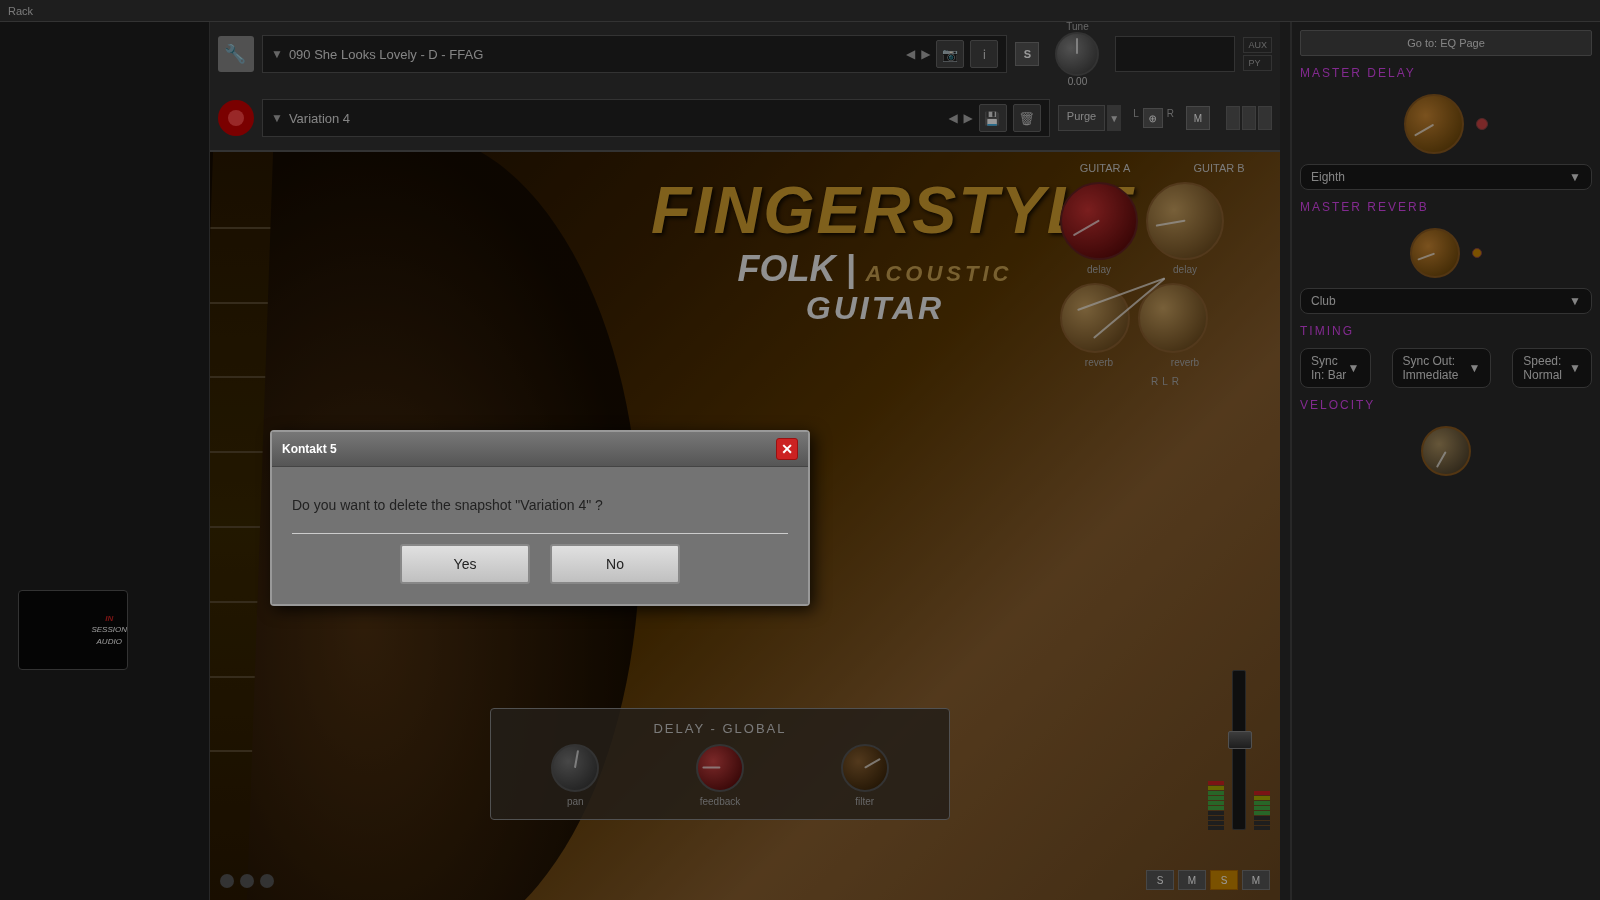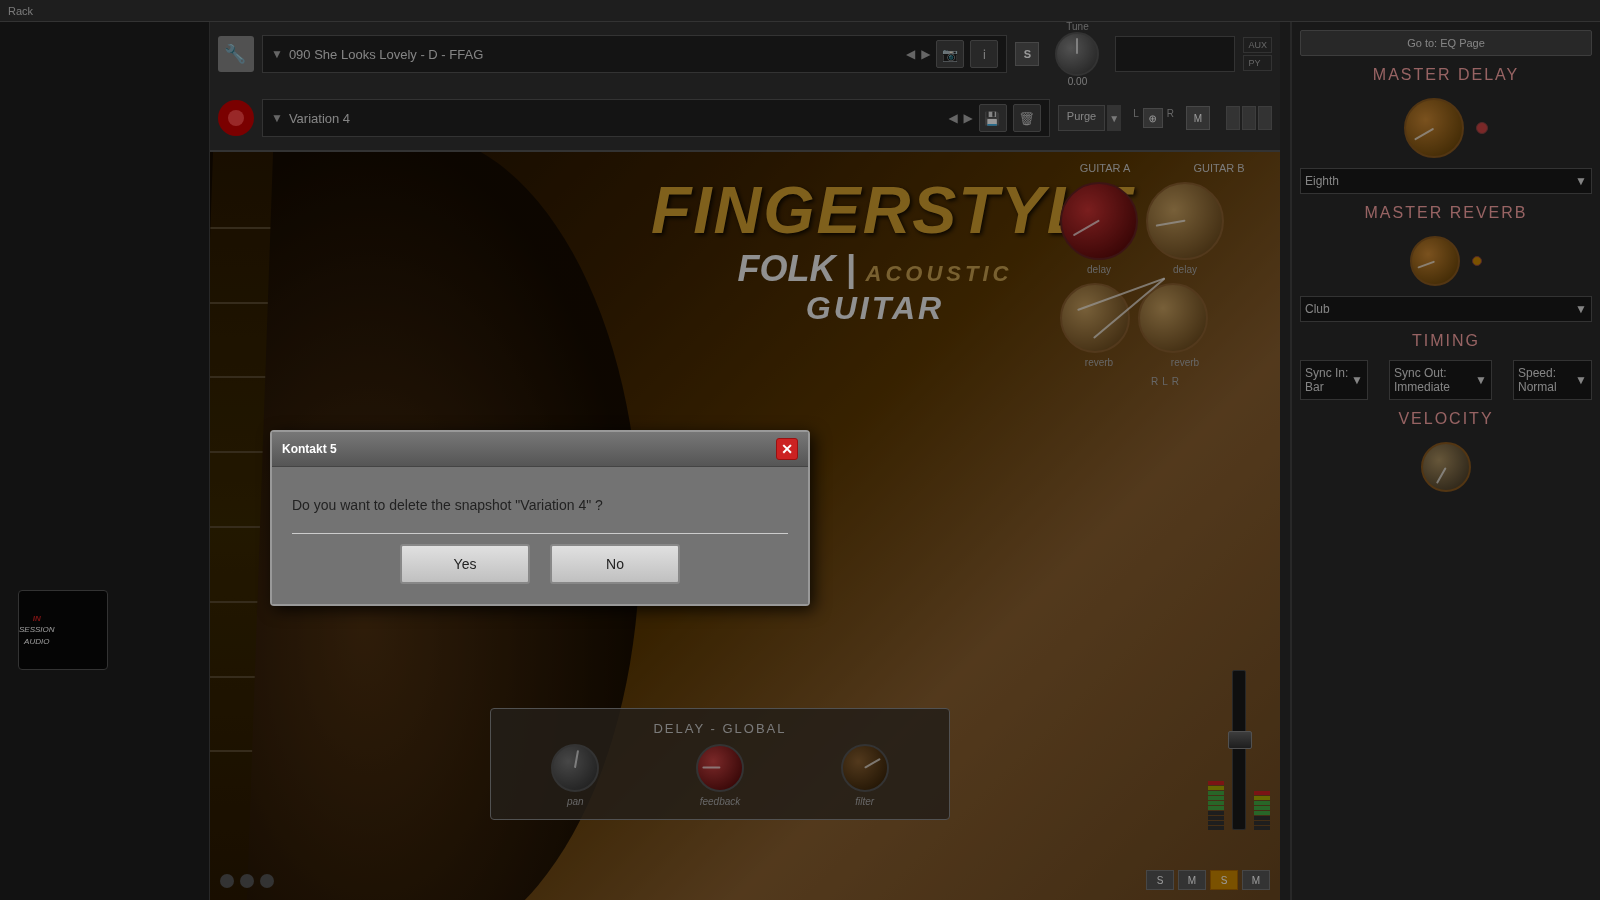--- a/index.html
+++ b/index.html
@@ -240,21 +240,20 @@
     .knob-group {
       display: flex;
       flex-direction: column;
       align-items: center;
       gap: 4px;
     }
 
     .knob-label {
       font-size: 10px;
       color: #aaa;
-      font-style: italic;
     }
 
     .knob-small {
       width: 48px; height: 48px;
       border-radius: 50%;
       background: radial-gradient(circle at 35% 35%, #777, #2a2a2a);
       border: 2px solid #555;
       position: relative;
     }
 
@@ -340,24 +339,24 @@
       border: 1px solid #666;
       color: #ddd;
       padding: 6px 12px;
       cursor: pointer;
       font-size: 11px;
       text-align: center;
       border-radius: 2px;
     }
 
     .section-title {
-      color: #fca5a5;
-      font-size: 16px;
+      color: #d946ef;
+      font-size: 12px;
       letter-spacing: 2px;
-      text-align: center;
+      text-align: left;
       margin: 4px 0;
     }
 
     .master-knob-row {
       display: flex;
       align-items: center;
       justify-content: center;
       gap: 12px;
       padding: 4px 0;
     }
@@ -382,27 +381,27 @@
     }
 
     .indicator-dot.small {
       width: 10px; height: 10px;
     }
 
     .dropdown-control {
       background: #1a1a1a;
       border: 1px solid #555;
       color: #ddd;
-      padding: 5px 4px;
+      padding: 5px 10px;
       font-size: 12px;
       display: flex;
       align-items: center;
       justify-content: space-between;
       cursor: pointer;
-      border-radius: 0;
+      border-radius: 8px;
     }
 
     .timing-section {
       display: flex;
       flex-direction: row;
       gap: 21px;
     }
 
     
     .left-sidebar {
@@ -504,27 +503,27 @@
       height: 40%;
       background: rgba(255,255,255,0.7);
       transform-origin: bottom center;
       border-radius: 1px;
     }
 
     .logo-area {
       position: absolute;
       bottom: 20px;
       left: 10px;
-      width: 90px;
+      width: 110px;
       height: 80px;
       background: rgba(0,0,0,0.7);
       border-radius: 4px;
       display: flex;
       flex-direction: column;
-      align-items: flex-start;
+      align-items: flex-end;
       justify-content: center;
       border: 1px solid #555;
     }
 
     .logo-text {
       font-size: 8px;
       color: #fff;
       text-align: center;
       line-height: 1.4;
       font-style: italic;

